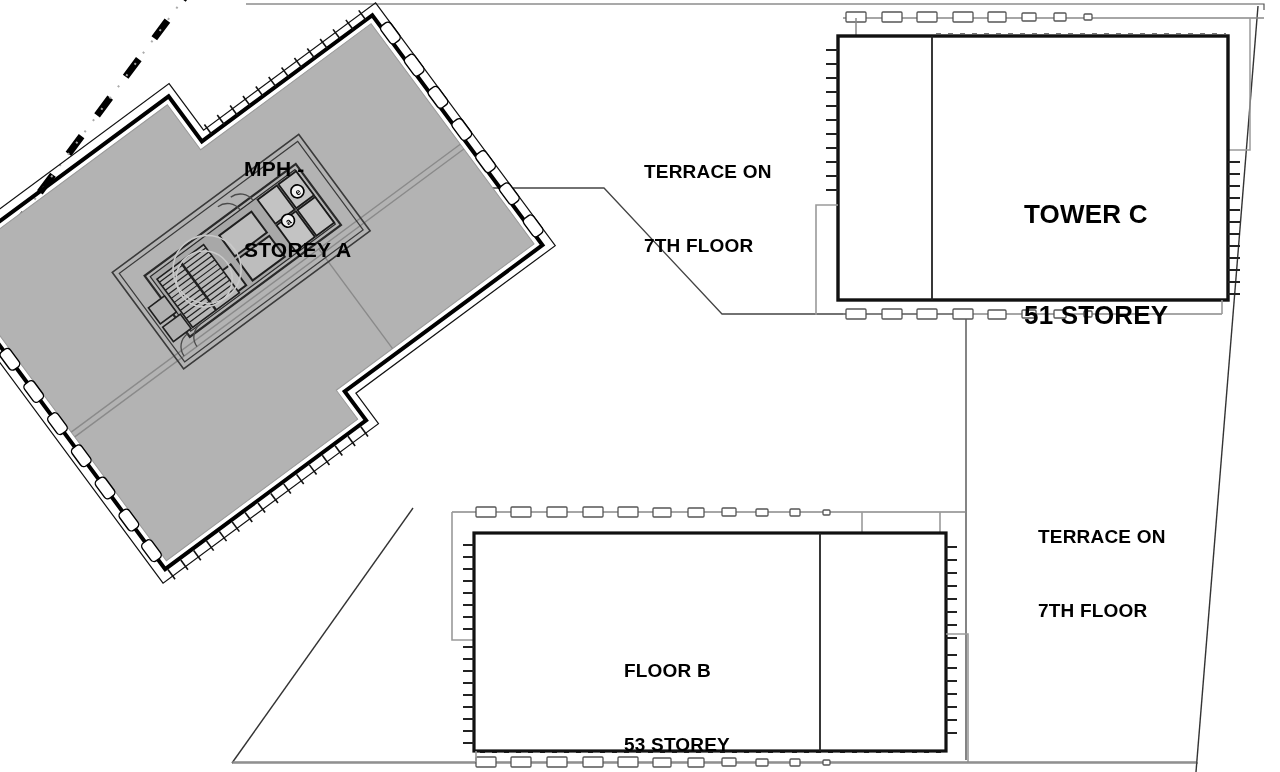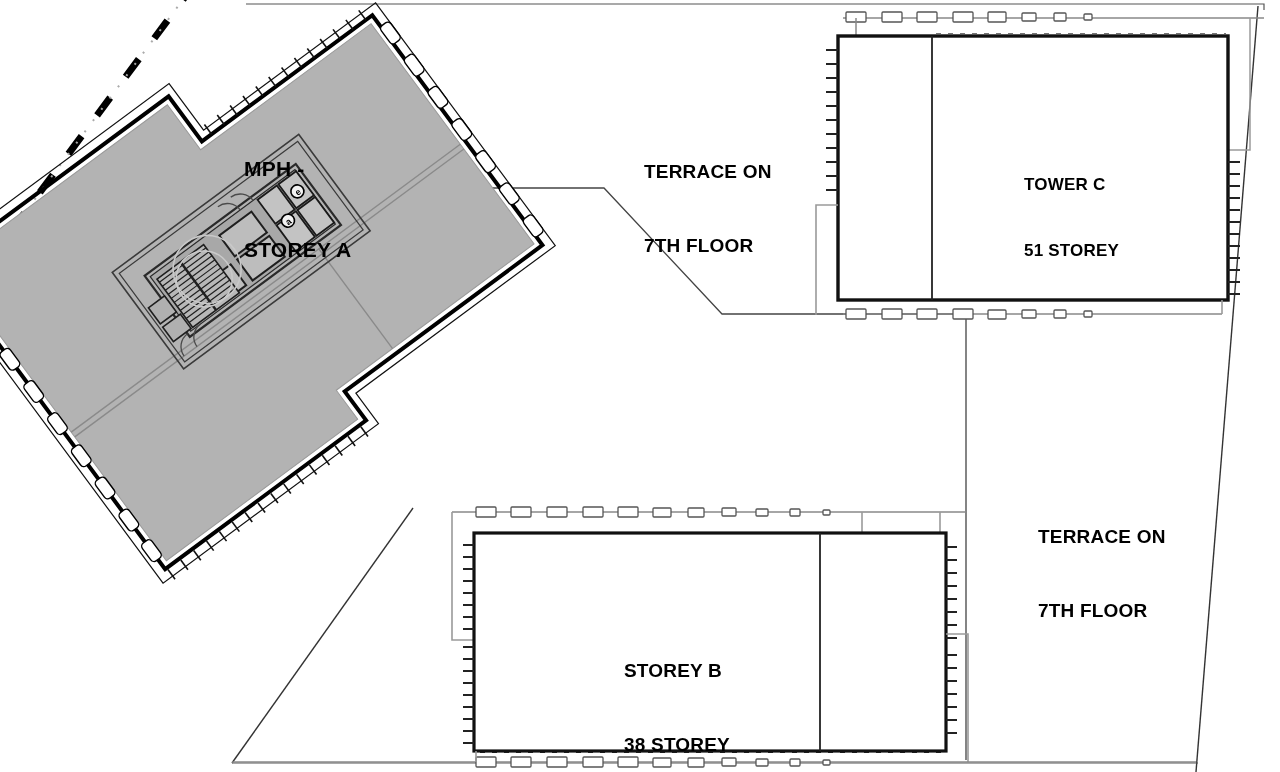--- a/index.html
+++ b/index.html
@@ -37,21 +37,21 @@
     pointer-events: none;
   }
   .lbl-tower-a {
     left: 228px;
     top: 100px;
     font-size: 21px;
   }
   .lbl-tower-c {
     left: 1008px;
     top: 130px;
-    font-size: 17px;
+    font-size: 26px;
   }
   .lbl-tower-b {
     left: 608px;
     top: 610px;
     font-size: 19px;
   }
   .lbl-terrace-1 {
     left: 628px;
     top: 111px;
     font-size: 19px;
@@ -424,17 +424,17 @@
     <span class="lbl-line">TOWER C</span>
     <span class="lbl-line">51 STOREY</span>
   </div>
 
   <div class="plan-label lbl-terrace-2">
     <span class="lbl-line">TERRACE ON</span>
     <span class="lbl-line">7TH FLOOR</span>
   </div>
 
   <div class="plan-label lbl-tower-b">
-    <span class="lbl-line">STOREY B</span>
-    <span class="lbl-line">38 STOREY</span>
+    <span class="lbl-line">FLOOR B</span>
+    <span class="lbl-line">53 STOREY</span>
   </div>
 
 </div>
 
 </body></html>

